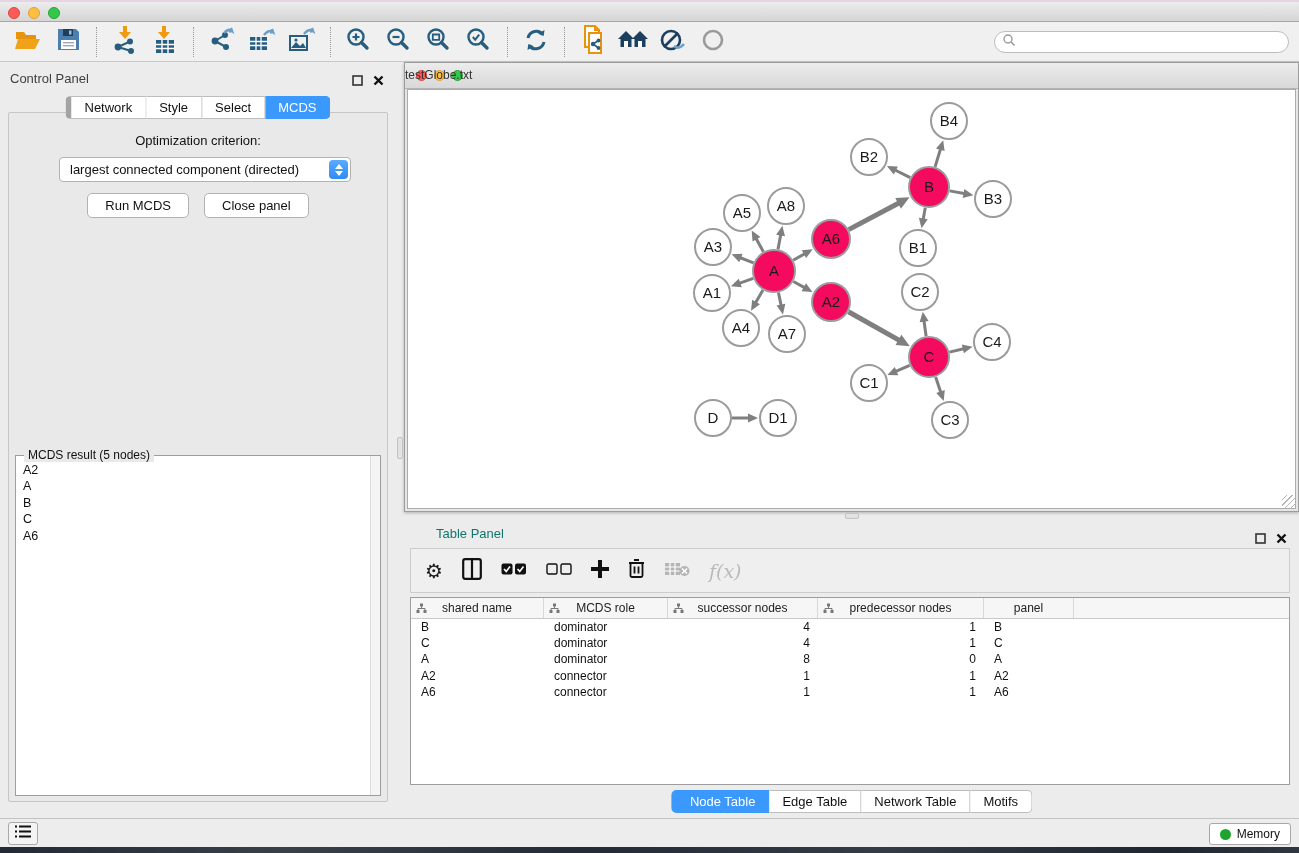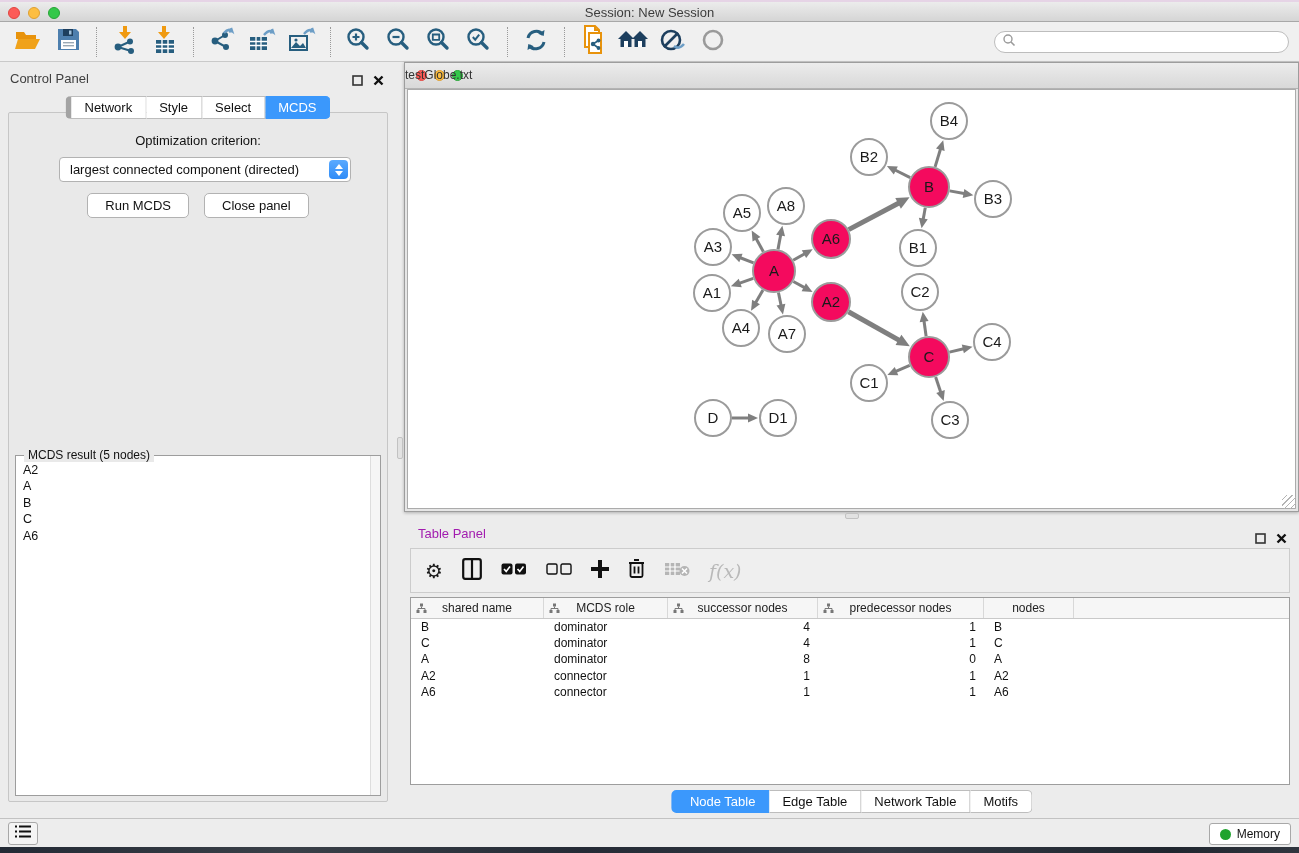--- a/index.html
+++ b/index.html
@@ -64,21 +64,21 @@
   .net-tl-group { position:absolute; left:11px; top:7px; display:flex; gap:7px; }
   .net-title { position:absolute; left:0; right:0; top:5px; text-align:left; font-size:12px; color:#333; }
   .net-canvas { position:absolute; left:2px; right:2px; top:26px; bottom:2px; background:#fff; border:1px solid #ababab; }
   .resize-grip { position:absolute; right:2px; bottom:2px; width:14px; height:14px;
     background:repeating-linear-gradient(135deg, transparent 0 3px, #b4b4b4 3px 4px); }
   .splitter-v { position:absolute; left:397px; top:437px; width:6px; height:22px; background:#e2e2e2; border:1px solid #c2c2c2; border-radius:2px; }
   .splitter-h { position:absolute; left:845px; top:513px; width:14px; height:6px; background:#e2e2e2; border:1px solid #c2c2c2; border-radius:2px; }
 
   
   .table-panel { position:absolute; left:404px; top:520px; width:895px; height:298px; }
-  .tp-title { position:absolute; left:14px; top:6px; font-size:13px; color:#a21caf; }
+  .tp-title { position:absolute; left:32px; top:6px; font-size:13px; color:#0f766e; }
   .tp-toolbar { position:absolute; left:6px; right:9px; top:28px; height:45px; background:#efefef;
     border:1px solid #ccc; display:flex; align-items:center; gap:19px; padding-left:14px; }
   .gear-glyph { font-family:"DejaVu Sans", sans-serif; font-size:20px; color:#1a1a1a; line-height:1; }
   .fx-label { font-family:"DejaVu Serif", serif; font-style:italic; font-size:19px; color:#b9b9b9; }
   .tbl { position:absolute; left:6px; right:9px; top:77px; height:188px; background:#fff; border:1px solid #9d9d9d; overflow:hidden; }
   .tbl-header { display:flex; height:21px; background:#f6f6f6; border-bottom:1px solid #c9c9c9; }
   .th { display:flex; align-items:center; justify-content:center; position:relative; font-size:12px; color:#222; border-right:1px solid #d8d8d8; }
   .th .col-icon { position:absolute; left:5px; top:5px; }
   .th.filler { flex:1; border-right:none; }
   .tr { display:flex; height:16.2px; align-items:center; }
@@ -99,21 +99,20 @@
 </style>
 </head>
 <body>
 
 <div class="app-titlebar">
   <div class="tl-group">
     <div class="tl red"></div>
     <div class="tl yellow"></div>
     <div class="tl green"></div>
   </div>
-  <div class="app-title">Session: New Session</div>
 </div>
 
 <div class="main-toolbar">
   <div class="tb-btn">
     <span><svg width="28" height="24" viewBox="0 0 28 24">
           <path d="M2 4 h8 l2 3 h10 v4 H2 z" fill="#e8930c"></path>
           <path d="M4 11 h22 l-5 10 H1 z" fill="#f0a21a"></path>
         </svg></span>
   </div>
   <div class="tb-btn">
@@ -504,21 +503,21 @@
         <div class="th" style="width: 166px;">
           <svg class="col-icon" width="11" height="11" viewBox="0 0 11 11">
             <rect x="4" y="0.5" width="3" height="3" fill="#777"></rect>
             <rect x="0.5" y="7" width="3" height="3" fill="#777"></rect>
             <rect x="7.5" y="7" width="3" height="3" fill="#777"></rect>
             <path d="M5.5 3.5 V5.5 M2 7 V5.5 H9 V7" stroke="#777" fill="none"></path>
           </svg>
           <span>predecessor nodes</span>
         </div>
         <div class="th" style="width: 90px;">
-          <span>nodes</span>
+          <span>panel</span>
         </div>
         <div class="th filler"></div>
       </div>
     <div class="tbl-body">
         <div class="tr">
           <div class="td left" style="width: 133px;">B</div>
           <div class="td left" style="width: 124px;">dominator</div>
           <div class="td right" style="width: 150px;">4</div>
           <div class="td right" style="width: 166px;">1</div>
           <div class="td left" style="width: 90px;">B</div>

